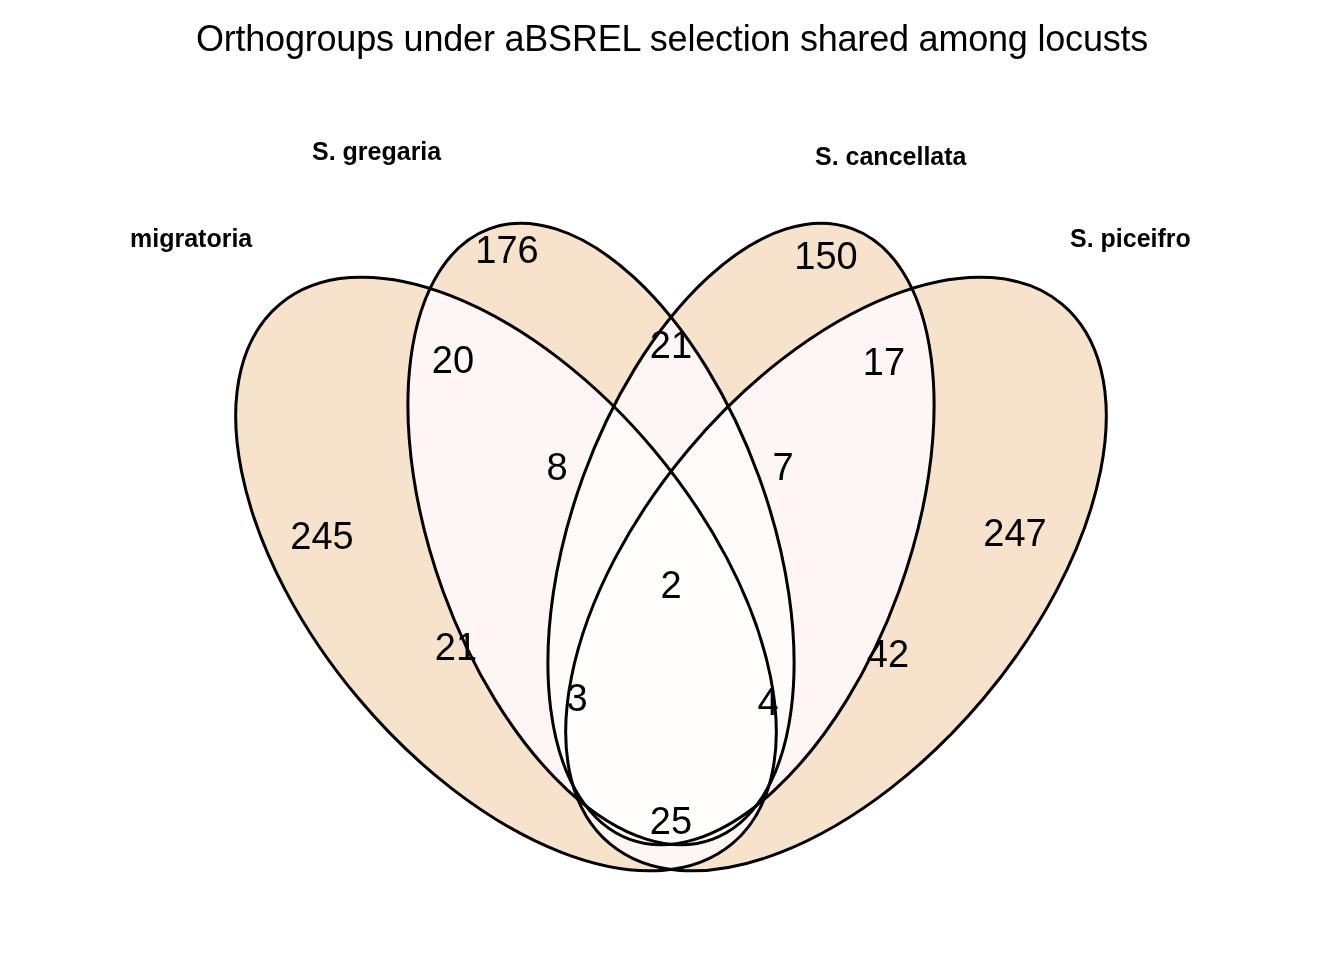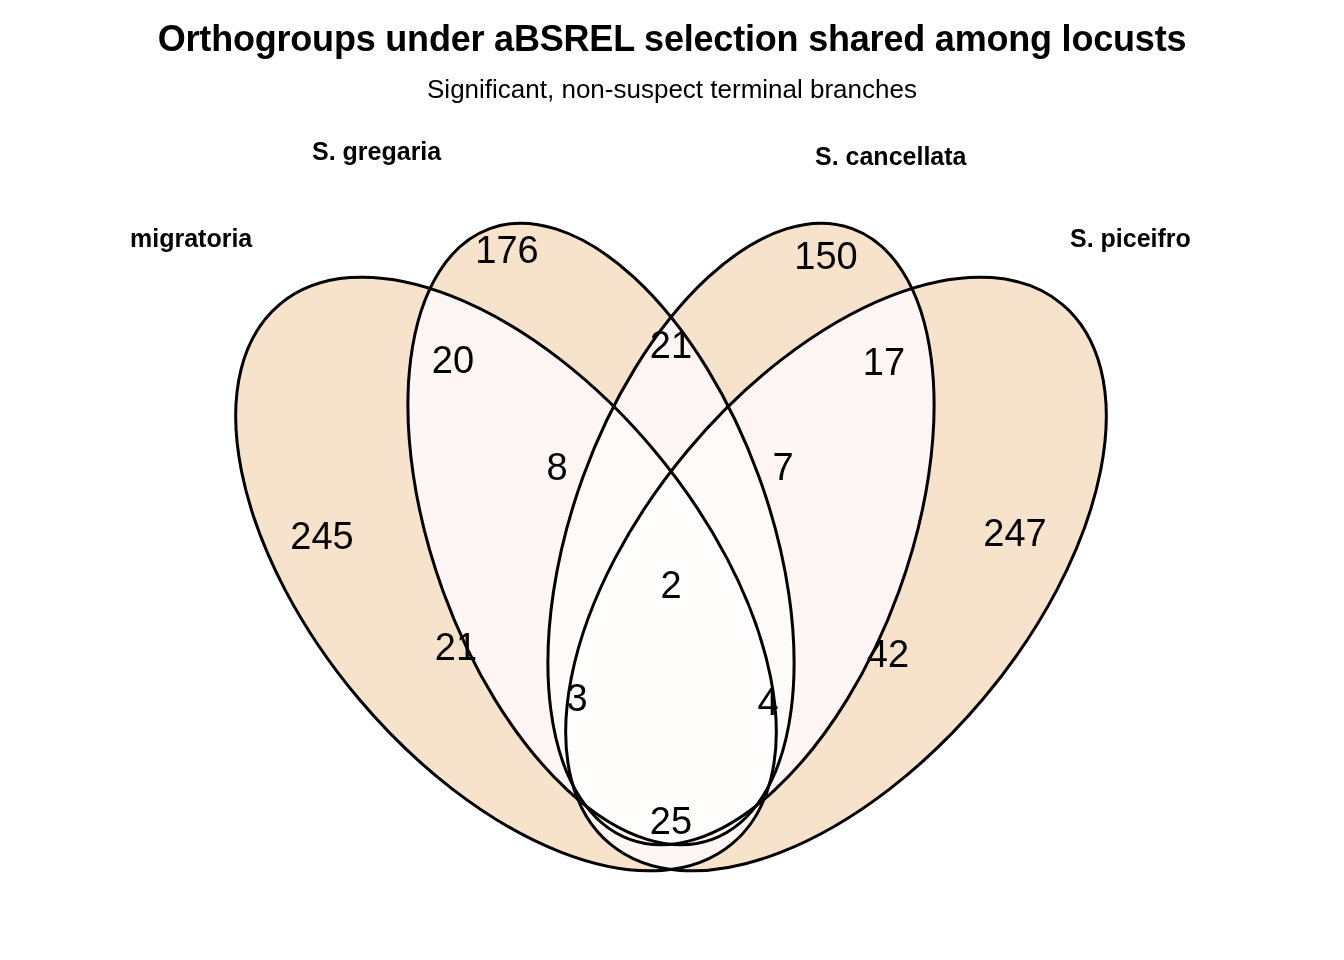--- a/index.html
+++ b/index.html
@@ -20,21 +20,21 @@
     height: 960px;
     background: #ffffff;
   }
   .title {
     position: absolute;
     top: 18px;
     left: 0;
     width: 1344px;
     text-align: center;
     font-size: 36px;
-    font-weight: bold;
+    font-weight: normal;
     color: #000000;
     letter-spacing: -0.2px;
     white-space: nowrap;
   }
   .subtitle {
     position: absolute;
     top: 74px;
     left: 0;
     width: 1344px;
     text-align: center;
@@ -69,21 +69,20 @@
     stroke: #000000;
     stroke-width: 3;
   }
 </style>
 </head>
 <body>
 
 <div id="figure">
 
   <div class="title">Orthogroups under aBSREL selection shared among locusts</div>
-  <div class="subtitle">Significant, non-suspect terminal branches</div>
 
   <svg id="venn-svg" viewBox="0 0 1344 960">
     <defs id="venn-defs">
         <clipPath id="clip-migratoria">
           <ellipse cx="506" cy="574" rx="193" ry="352" transform="rotate(-40 506 574)"></ellipse>
         </clipPath>
         <clipPath id="clip-gregaria">
           <ellipse cx="601" cy="534" rx="168" ry="325" transform="rotate(-20 601 534)"></ellipse>
         </clipPath>
         <clipPath id="clip-cancellata">

